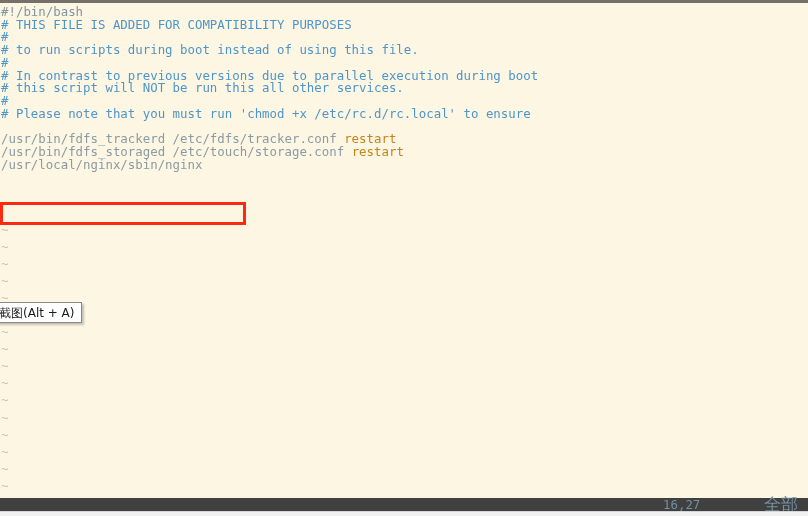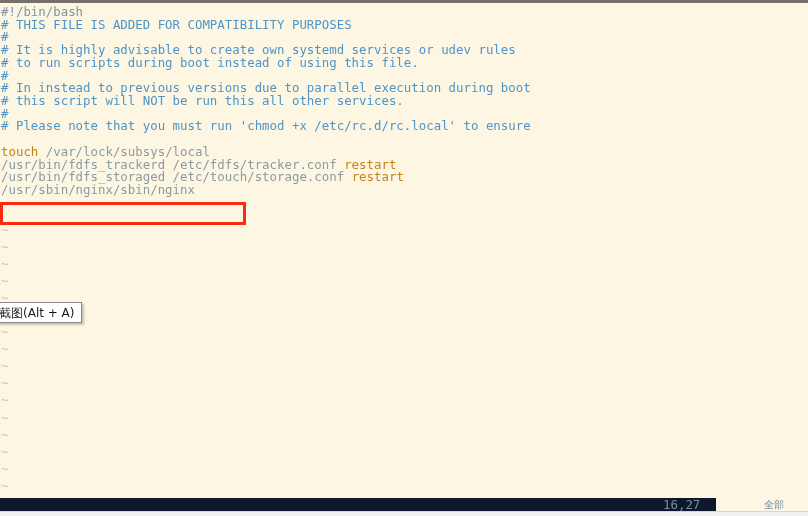--- a/index.html
+++ b/index.html
@@ -98,40 +98,40 @@
     font-size: 12px;
     color: #1a1a1a;
     white-space: nowrap;
     box-sizing: border-box;
   }
 
   #statusbar {
     position: absolute;
     left: 0;
     top: 495px;
-    width: 716px;
+    width: 808px;
     height: 13px;
-    background: #0f172a;
+    background: #404040;
   }
   #status-pos {
     position: absolute;
     left: 663px;
     top: 0px;
     font-family: "DejaVu Sans Mono", monospace;
     font-size: 12.4px;
     line-height: 13px;
     color: #74919e;
     white-space: pre;
   }
   #status-scroll {
     position: absolute;
     left: 764px;
     top: 0px;
     font-family: "DejaVu Sans", sans-serif;
-    font-size: 10px;
+    font-size: 17px;
     line-height: 13px;
     color: #74919e;
     white-space: pre;
   }
 
   #bottom-strip {
     position: absolute;
     left: 0;
     top: 508px;
     width: 808px;
@@ -144,32 +144,30 @@
 <body>
 
 <div id="window">
 
   <div id="editor">
 
     <div id="code-block">
         <div class="line"><span class="c-shebang">#!/bin/bash</span></div>
         <div class="line"><span class="c-comment"># THIS FILE IS ADDED FOR COMPATIBILITY PURPOSES</span></div>
         <div class="line"><span class="c-comment">#</span></div>
-        <div class="line"><span class="c-comment"># It is highly advisable to create own systemd services or udev rules</span></div>
         <div class="line"><span class="c-comment"># to run scripts during boot instead of using this file.</span></div>
         <div class="line"><span class="c-comment">#</span></div>
-        <div class="line"><span class="c-comment"># In instead to previous versions due to parallel execution during boot</span></div>
+        <div class="line"><span class="c-comment"># In contrast to previous versions due to parallel execution during boot</span></div>
         <div class="line"><span class="c-comment"># this script will NOT be run this all other services.</span></div>
         <div class="line"><span class="c-comment">#</span></div>
         <div class="line"><span class="c-comment"># Please note that you must run 'chmod +x /etc/rc.d/rc.local' to ensure</span></div>
         <div class="line"><span class="c-comment"></span></div>
-        <div class="line"><span class="c-cmd">touch</span><span class="c-path"> /var/lock/subsys/local</span></div>
         <div class="line"><span class="c-path">/usr/bin/fdfs_trackerd /etc/fdfs/tracker.conf </span><span class="c-cmd">restart</span></div>
         <div class="line"><span class="c-path">/usr/bin/fdfs_storaged /etc/touch/storage.conf </span><span class="c-cmd">restart</span></div>
-        <div class="line"><span class="c-path">/usr/sbin/nginx/sbin/nginx</span></div>
+        <div class="line"><span class="c-path">/usr/local/nginx/sbin/nginx</span></div>
       </div>
 
     <div id="tilde-block">
         <div class="tilde-line">~</div>
         <div class="tilde-line">~</div>
         <div class="tilde-line">~</div>
         <div class="tilde-line">~</div>
         <div class="tilde-line">~</div>
         <div class="tilde-line">~</div>
         <div class="tilde-line">~</div>

